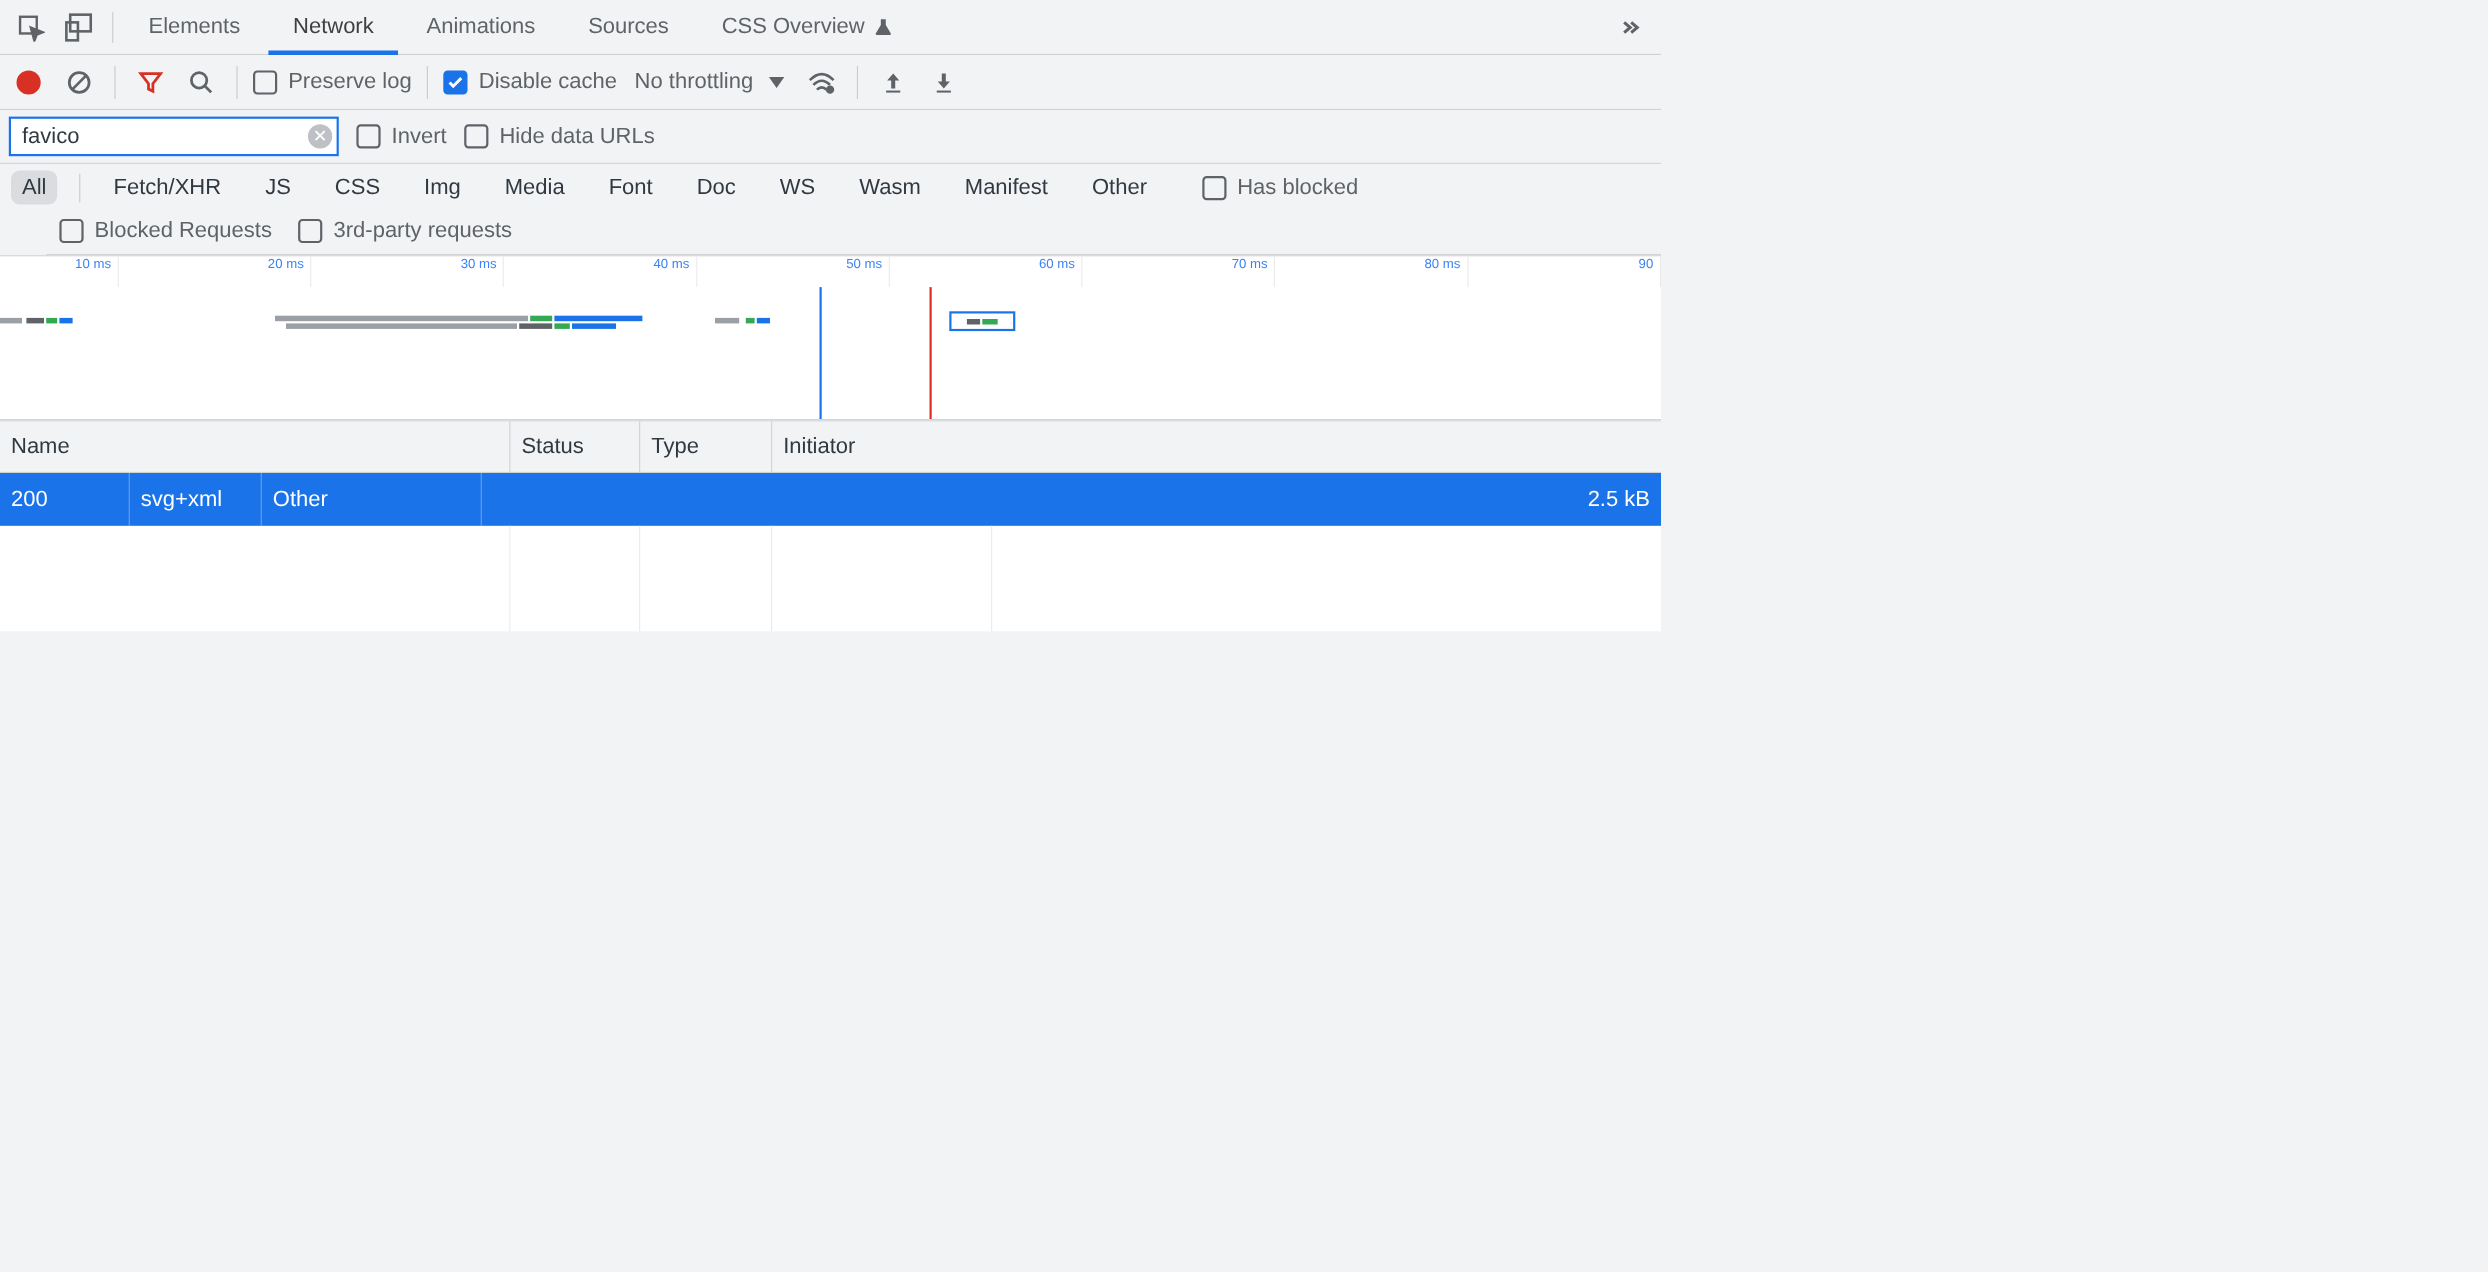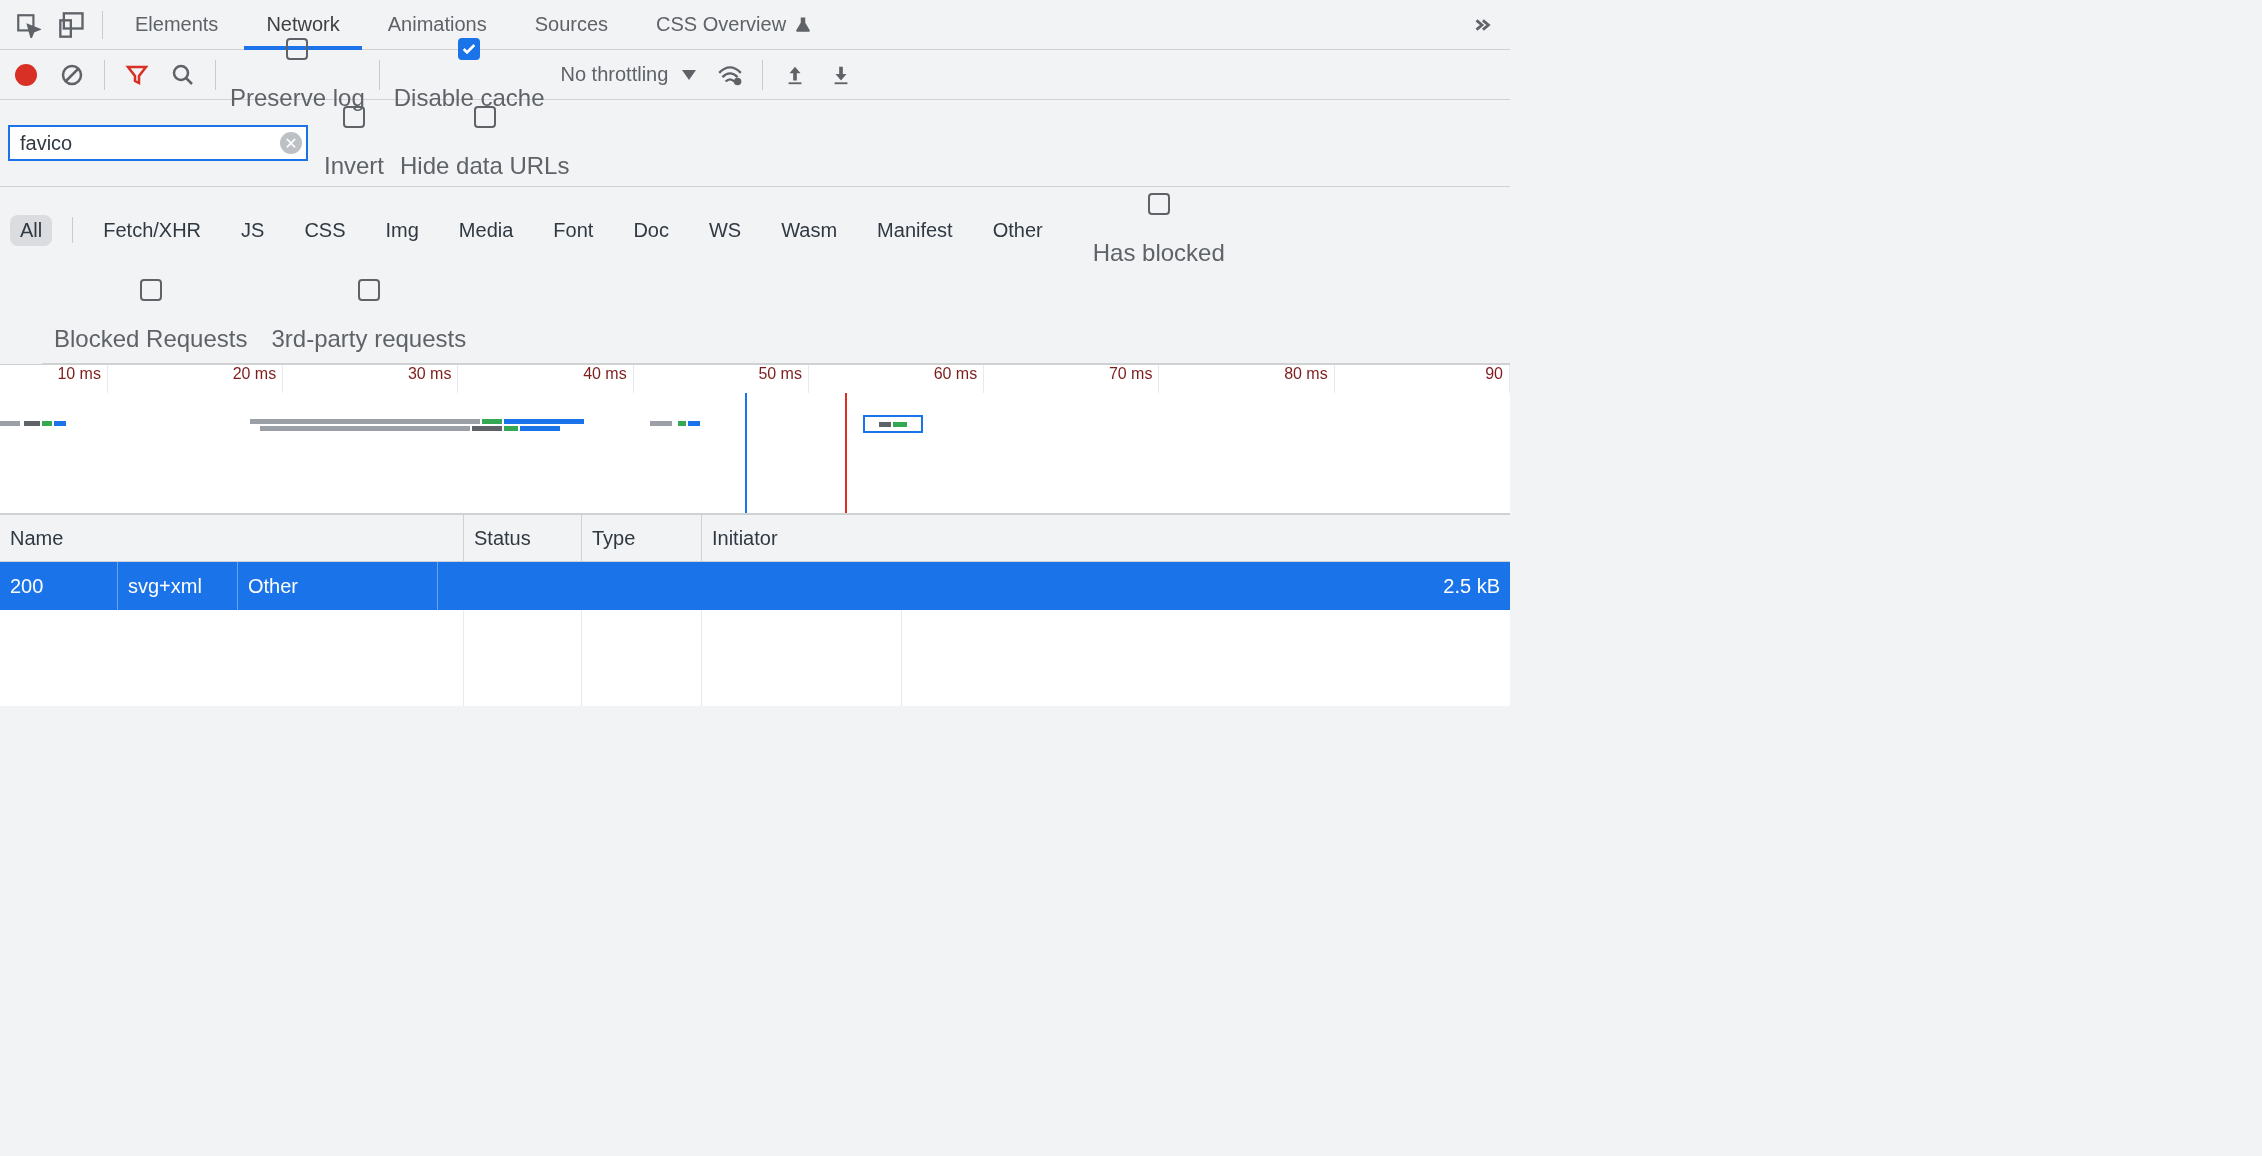--- a/index.html
+++ b/index.html
@@ -78,25 +78,24 @@
 }
 .vsep2 {
   width: 1px;
   height: 30px;
   background: #c8cacc;
   margin: 0 4px;
 }
 .cb {
   display: flex;
   align-items: center;
-  gap: 24px;
-  font-size: 24px;
+  gap: 10px;
+  font-size: 20px;
   color: #5f6368;
   cursor: pointer;
-  flex-direction: column;
 }
 .cb .box {
   width: 22px; height: 22px;
   border: 2px solid #5f6368;
   border-radius: 4px;
   display: flex;
   align-items: center;
   justify-content: center;
   color: white;
   font-weight: bold;
@@ -209,22 +208,22 @@
   position: absolute;
   top: 0; left: 0; right: 0;
   height: 28px;
   display: flex;
 }
 .timeline .tickcol {
   flex: 1;
   border-right: 1px solid #e8eaed;
   text-align: right;
   padding-right: 6px;
-  font-size: 16px;
-  color: #7f1d1d;
+  font-size: 12px;
+  color: #3b82f6;
 }
 .timeline .tickcol:first-child { flex: 0.6; }
 .timeline .marker {
   position: absolute;
   top: 28px;
   bottom: 0;
   width: 2px;
 }
 .timeline .marker.blue { background: #1a73e8; }
 .timeline .marker.red { background: #d93025; }

